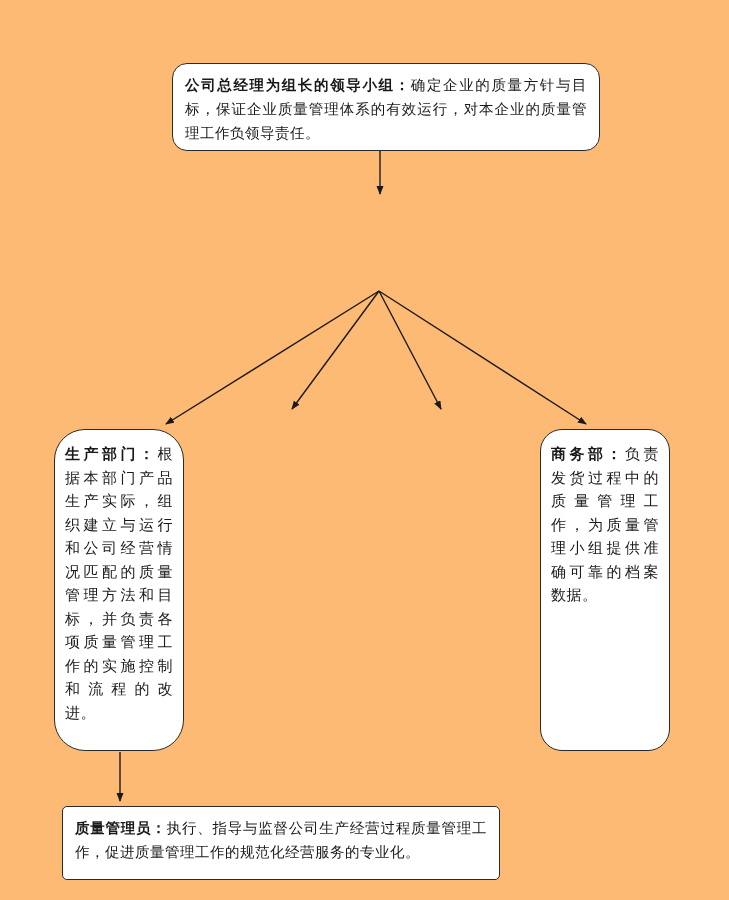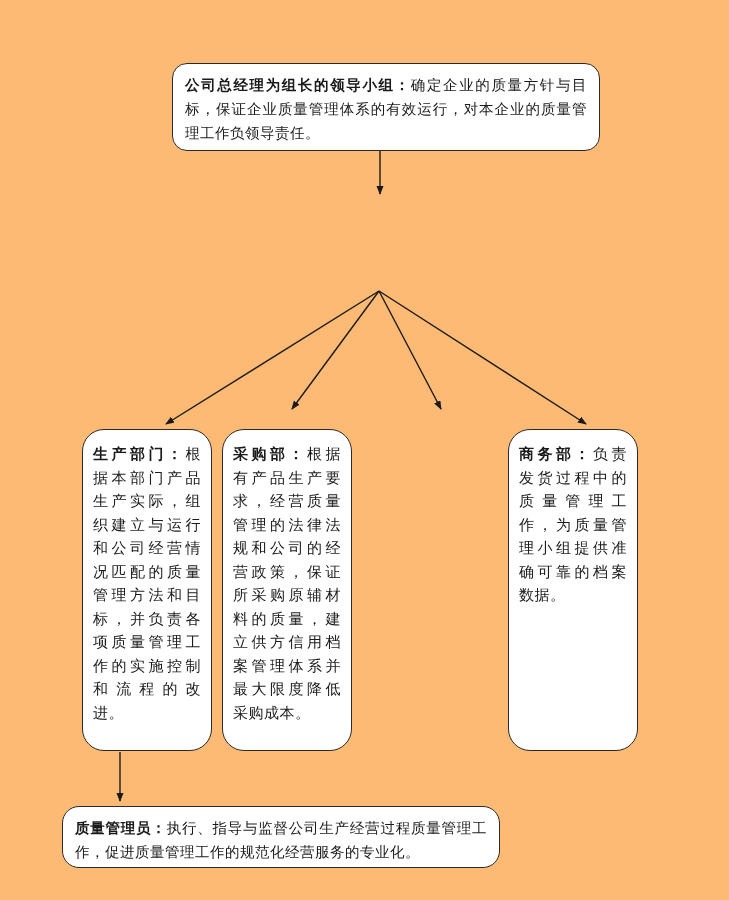--- a/index.html
+++ b/index.html
@@ -54,25 +54,25 @@
     top: 429px;
     border-radius: 22px;
     padding: 13px 10px;
   }
   .dept p {
     font-size: 15px;
     line-height: 23.5px;
   }
   .node-leader   { left: 172px; top: 63px;  width: 428px; height: 88px; }
   .node-director { left: 172px; top: 199px; width: 436px; height: 91px; }
-  .node-production { left: 82px; }
+  .node-production { left: 54px; border-radius: 31px; }
   .node-purchasing { left: 222px; }
   .node-sales      { left: 378px; }
-  .node-commerce   { left: 508px; }
-  .node-manager  { left: 62px; top: 806px; width: 438px; height: 62px; border-radius: 17px; }
+  .node-commerce   { left: 540px; }
+  .node-manager  { left: 62px; top: 806px; width: 438px; height: 74px; border-radius: 5px; }
 </style>
 </head>
 <body>
 
 <div class="canvas">
 
   <svg class="arrows" width="729" height="900" viewBox="0 0 729 900" aria-hidden="true">
     <defs>
       <marker id="ah" markerWidth="10" markerHeight="8" refX="8" refY="3.5" orient="auto" markerUnits="userSpaceOnUse">
         <path d="M0,0 L9,3.5 L0,7 Z" fill="#1a1a1a"></path>
@@ -92,25 +92,20 @@
     </p>
   </div>
 
 
   <div class="node dept node-production">
     <p>
       <strong>生产部门：</strong><span>根据本部门产品生产实际，组织建立与运行和公司经营情况匹配的质量管理方法和目标，并负责各项质量管理工作的实施控制和流程的改进。</span>
     </p>
   </div>
 
-  <div class="node dept node-purchasing">
-    <p>
-      <strong>采购部：</strong><span>根据有产品生产要求，经营质量管理的法律法规和公司的经营政策，保证所采购原辅材料的质量，建立供方信用档案管理体系并最大限度降低采购成本。</span>
-    </p>
-  </div>
 
 
   <div class="node dept node-commerce">
     <p>
       <strong>商务部：</strong><span>负责发货过程中的质量管理工作，为质量管理小组提供准确可靠的档案数据。</span>
     </p>
   </div>
 
   <div class="node wide node-manager">
     <p>

